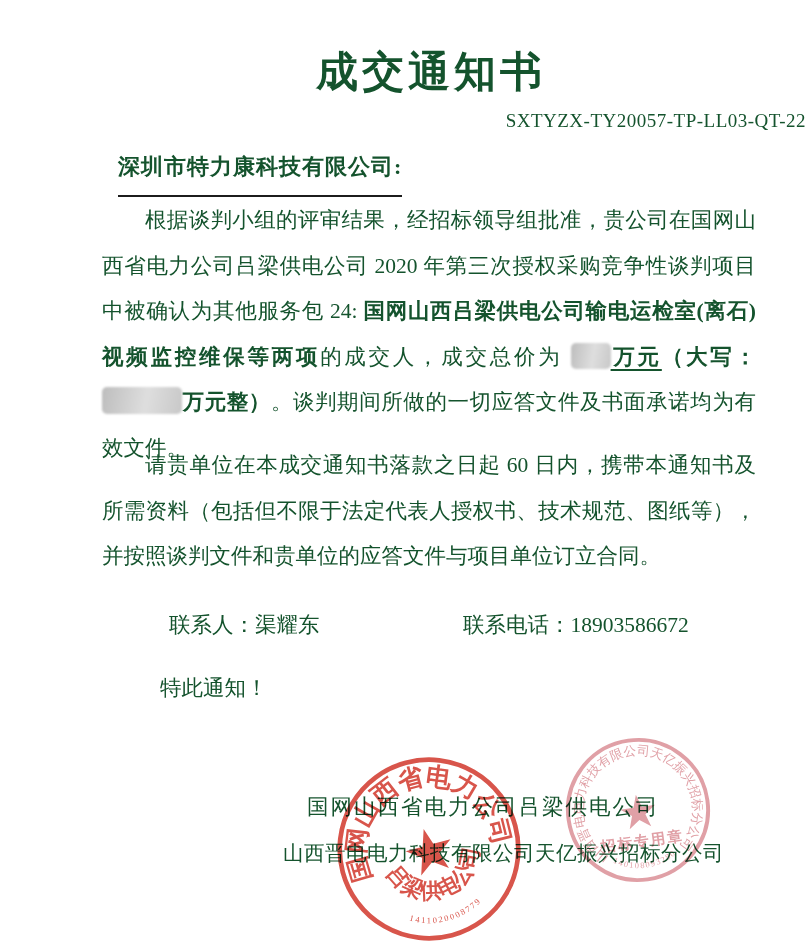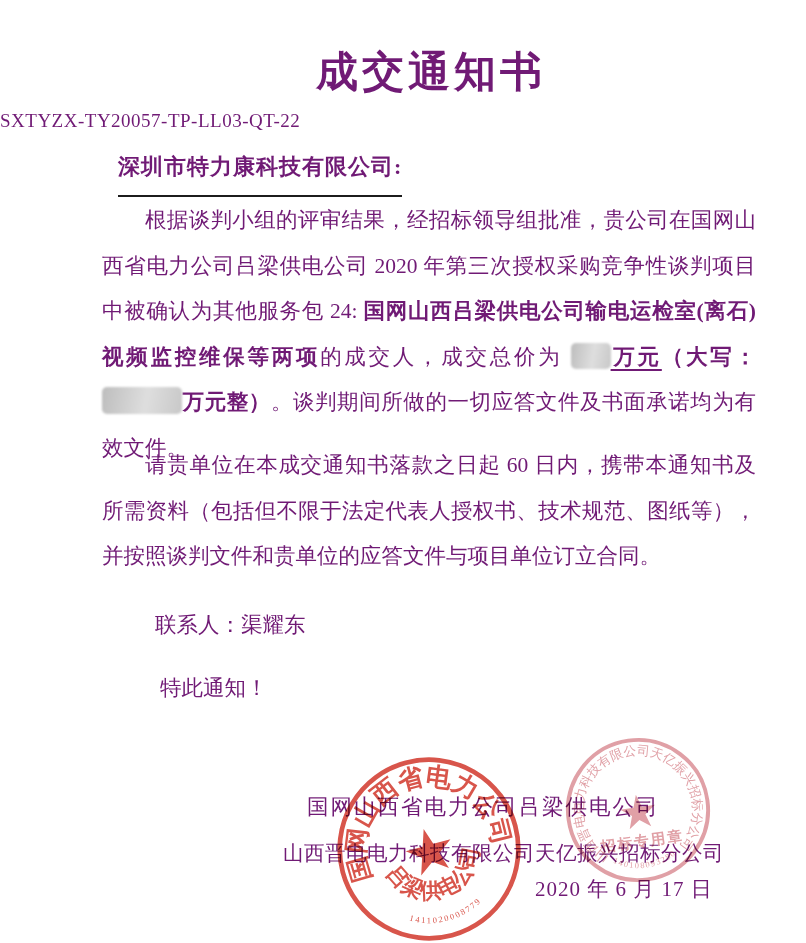--- a/index.html
+++ b/index.html
@@ -1,28 +1,28 @@
 <!DOCTYPE html>
 <html><head>
 <meta charset="utf-8">
 <style>
   html,body { margin:0; padding:0; background:#e9e9e9; }
   .page {
     position:relative; width:806px; height:943px; margin:0 auto;
     background:#ffffff; overflow:hidden;
     font-family:"Liberation Serif","DejaVu Serif",serif;
-    color:#701a75;
+    color:#14532d;
   }
   .title {
     position:absolute; top:44px; left:28px; width:100%;
     text-align:center; font-size:42px; font-weight:bold; letter-spacing:4px;
   }
   .doc-number {
     position:absolute; top:110px; left:0; width:100%;
-    text-align:left; font-size:19px; letter-spacing:0.5px;
+    text-align:right; font-size:19px; letter-spacing:0.5px;
   }
   .addressee {
     position:absolute; top:152px; left:118px;
     font-size:22px; font-weight:bold; letter-spacing:1px;
     border-bottom:2px solid #1c1c1c; padding-bottom:13px;
   }
   .para {
     position:absolute; left:70px; width:654px;
     font-size:21.5px; line-height:45.5px; text-align:justify;
     text-indent:43px;
@@ -35,21 +35,21 @@
     font-weight:bold; text-decoration:underline; text-underline-offset:5px;
   }
   .redact {
     display:inline-block; vertical-align:-5px; border-radius:5px;
     background:linear-gradient(100deg,#bdbdbd 0%,#dedede 55%,#c8c8c8 100%);
     filter:blur(1.2px);
   }
   .redact.r1 { width:40px; height:26px; }
   .redact.r2 { width:80px; height:27px; }
   .contact { position:absolute; top:610px; left:0; width:100%; height:32px; font-size:21.5px; }
-  .contact .person { position:absolute; left:155px; top:0; }
+  .contact .person { position:absolute; left:169px; top:0; }
   .contact .phone  { position:absolute; left:463px; top:0; }
   .closing { position:absolute; top:673px; left:160px; font-size:21.5px; }
   .sig1 { position:absolute; top:792px; left:307px; font-size:21.5px; letter-spacing:2px; }
   .sig2 { position:absolute; top:839px; left:283px; font-size:20.5px; letter-spacing:0.5px; }
   .sig-date { position:absolute; top:875px; left:535px; font-size:21px; letter-spacing:1px; }
   .stamp { position:absolute; mix-blend-mode:multiply; pointer-events:none; }
   .stamp-left  { left:335px; top:755px; width:188px; height:188px; transform:rotate(-15deg); opacity:0.92; }
   .stamp-right { left:564px; top:736px; width:148px; height:148px; transform:rotate(-8deg); opacity:0.85; }
   .stamp text { font-family:"Liberation Serif","DejaVu Serif",serif; }
 </style>
@@ -63,27 +63,27 @@
   <div class="doc-number">SXTYZX-TY20057-TP-LL03-QT-22</div>
 
   <div class="addressee">深圳市特力康科技有限公司:</div>
 
   <div class="para p1"><span>根据谈判小组的评审结果，经招标领导组批准，贵公司在国网山西省电力公司吕梁供电公司 2020 年第三次授权采购竞争性谈判项目中被确认为其他服务包 24: </span><span class="bold">国网山西吕梁供电公司输电运检室(离石)视频监控维保等两项</span><span>的成交人，成交总价为 </span><span class="redact r1"></span><span class="amount-unit">万元</span><span class="bold">（大写：</span><span class="redact r2"></span><span class="bold">万元整）</span><span>。谈判期间所做的一切应答文件及书面承诺均为有效文件。</span></div>
 
   <div class="para p2">请贵单位在本成交通知书落款之日起 60 日内，携带本通知书及所需资料（包括但不限于法定代表人授权书、技术规范、图纸等），并按照谈判文件和贵单位的应答文件与项目单位订立合同。</div>
 
   <div class="contact">
     <span class="person"><span>联系人：</span><span>渠耀东</span></span>
+    <span class="phone"><span>联系电话：</span><span>18903586672</span></span>
   </div>
 
   <div class="closing">特此通知！</div>
 
   <div class="sig1">国网山西省电力公司吕梁供电公司</div>
   <div class="sig2">山西晋电电力科技有限公司天亿振兴招标分公司</div>
-  <div class="sig-date">2020 年 6 月 17 日</div>
 
   <svg class="stamp stamp-left" viewBox="0 0 200 200">
     <circle cx="100" cy="100" r="95" fill="none" stroke="#d5463b" stroke-width="5"></circle>
     <path id="ls-top" d="M 38.4 128.8 A 68 68 0 1 1 161.6 128.8" fill="none"></path>
     <text font-size="27" font-weight="bold" fill="#d5463b" text-anchor="middle">
       <textPath href="#ls-top" startOffset="50%">国网山西省电力公司</textPath>
     </text>
     <g transform="translate(100,104)">
       <polygon points="0,-26 5.88,-8.09 24.73,-8.03 9.51,3.09 15.29,21.03 0,10 -15.29,21.03 -9.51,3.09 -24.73,-8.03 -5.88,-8.09" fill="#d5463b"></polygon>
     </g>

